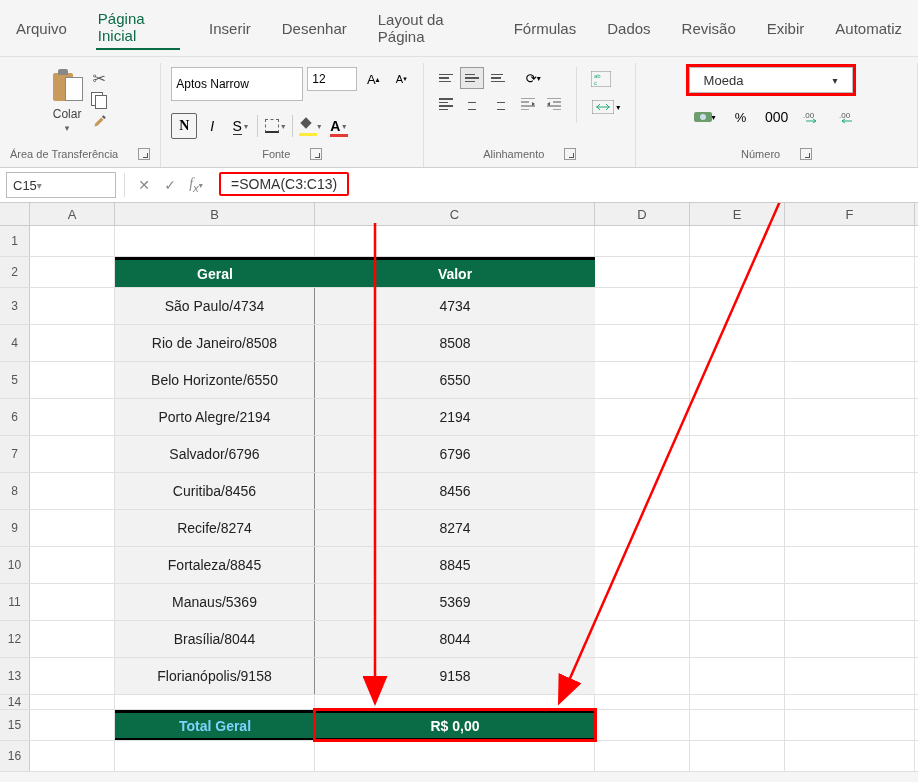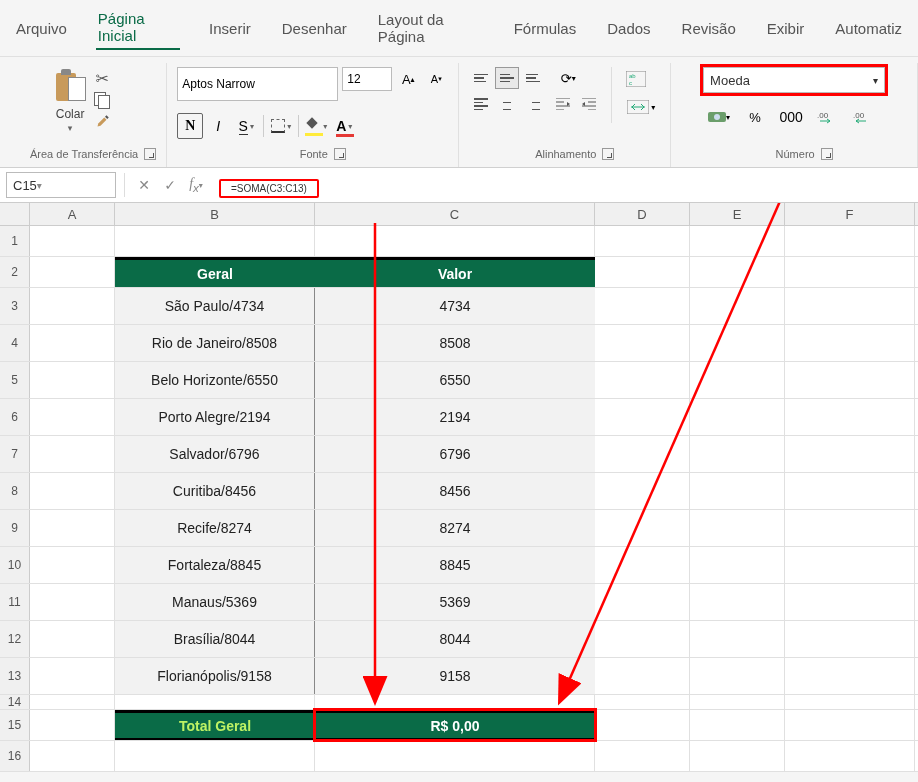--- a/index.html
+++ b/index.html
@@ -7,21 +7,21 @@
   
   
   .menubar { display: flex; align-items: center; gap: 27px; padding: 6px 14px; background: #f5f5f5; border-bottom: 1px solid #e0e0e0; }
   .menubar .menu-item { color: #555; cursor: pointer; font-size: 15px; padding: 4px 2px; }
   .menubar .menu-item.active { color: #0a6b47; border-bottom: 2px solid #0a6b47; font-weight: 500; }
   
   
   .ribbon { display: flex; background: #f5f5f5; border-bottom: 1px solid #d0d0d0; padding: 6px 0 0 0; }
   .ribbon-group { display: flex; flex-direction: column; align-items: center; padding: 4px 10px; border-right: 1px solid #e0e0e0; position: relative; }
   .ribbon-group-content { display: flex; align-items: flex-start; gap: 6px; min-height: 78px; }
-  .ribbon-group-label { font-size: 11px; color: #666; padding: 3px 0; display: flex; align-items: center; gap: 6px; width: 100%; justify-content: center; margin-left: 20px; }
+  .ribbon-group-label { font-size: 11px; color: #666; padding: 3px 0; display: flex; align-items: center; gap: 20px; width: 100%; justify-content: center; }
   .dialog-launcher { width: 12px; height: 12px; border: 1px solid #999; position: relative; cursor: pointer; }
   .dialog-launcher::after { content: ""; position: absolute; right: 1px; bottom: 1px; width: 4px; height: 4px; border-right: 1px solid #555; border-bottom: 1px solid #555; }
   
   
   .paste-block { display: flex; flex-direction: column; align-items: center; gap: 2px; cursor: pointer; }
   .paste-icon { width: 32px; height: 38px; position: relative; }
   .clipboard { position: absolute; left: 2px; top: 6px; width: 20px; height: 28px; background: #c89a5b; border-radius: 2px; }
   .clipboard::before { content: ""; position: absolute; top: -4px; left: 5px; width: 10px; height: 6px; background: #888; border-radius: 2px 2px 0 0; }
   .paste-paper { position: absolute; right: 0; top: 10px; width: 18px; height: 24px; background: #fff; border: 1px solid #888; }
   .paste-label { font-size: 12px; color: #444; }
@@ -31,21 +31,21 @@
   .small-icon { width: 20px; height: 18px; display: flex; align-items: center; justify-content: center; cursor: pointer; font-size: 14px; color: #555; }
   .scissors { font-size: 16px; }
   .copy-icon { position: relative; width: 16px; height: 16px; }
   .copy-icon::before, .copy-icon::after { content: ""; position: absolute; width: 10px; height: 12px; border: 1px solid #666; background: #fff; }
   .copy-icon::before { left: 0; top: 0; }
   .copy-icon::after { left: 4px; top: 3px; }
   .brush-icon svg { width: 18px; height: 18px; }
   
   
   .font-row { display: flex; gap: 4px; margin-bottom: 6px; }
-  .font-select { width: 161px; height: 24px; border: 1px solid #bbb; background: #fff; font-size: 12px; padding: 16px 4px; }
+  .font-select { width: 132px; height: 24px; border: 1px solid #bbb; background: #fff; font-size: 12px; padding: 16px 4px; }
   .size-select { width: 50px; height: 24px; border: 1px solid #bbb; background: #fff; font-size: 12px; padding: 0 4px; }
   .size-btn { width: 24px; height: 24px; border: 1px solid transparent; background: transparent; cursor: pointer; font-size: 13px; display: flex; align-items: center; justify-content: center; position: relative; }
   .btn-row { display: flex; gap: 2px; }
   .fmt-btn { min-width: 26px; height: 26px; border: 1px solid transparent; background: transparent; cursor: pointer; display: flex; align-items: center; justify-content: center; font-size: 14px; position: relative; }
   .fmt-btn.bold-box { border: 1.5px solid #666; border-radius: 2px; font-weight: bold; font-family: serif; }
   .fmt-btn .underline-mark { border-bottom: 1.5px solid #333; }
   .fmt-btn .caret { font-size: 8px; margin-left: 2px; color: #666; }
   .border-icon { width: 14px; height: 14px; border: 1px dashed #666; border-bottom: 2px solid #333; }
   .fill-icon { position: relative; width: 16px; height: 14px; }
   .fill-icon::before { content: ""; position: absolute; top: 0; left: 3px; width: 8px; height: 8px; background: #555; transform: rotate(45deg); }
@@ -56,32 +56,32 @@
   .align-grid { display: flex; flex-direction: column; gap: 4px; }
   .align-row { display: flex; gap: 2px; }
   .align-btn { width: 24px; height: 22px; border: 1px solid transparent; background: transparent; cursor: pointer; display: flex; align-items: center; justify-content: center; }
   .align-btn.selected { border: 1px solid #999; background: #e8e8e8; }
   .align-lines { display: flex; flex-direction: column; gap: 2px; width: 14px; }
   .align-lines span { height: 1.5px; background: #555; }
   .wrap-btn { width: 28px; height: 24px; border: 1px solid transparent; background: transparent; cursor: pointer; display:flex; align-items:center; justify-content:center; }
   .merge-btn { width: 38px; height: 24px; border: 1px solid transparent; background: transparent; cursor: pointer; display:flex; align-items:center; justify-content:center; }
   
   
-  .number-format { width: 182px; height: 26px; border: 1px solid #bbb; background: #fff; display: flex; align-items: center; justify-content: space-between; padding: 0 6px; font-size: 13px; cursor: pointer; }
+  .number-format { width: 164px; height: 26px; border: 1px solid #bbb; background: #fff; display: flex; align-items: center; justify-content: space-between; padding: 0 14px; font-size: 13px; cursor: pointer; }
   .number-format.highlighted { outline: 3px solid #f00; }
   .num-row { display: flex; gap: 4px; margin-top: 6px; }
   .num-btn { width: 32px; height: 24px; border: 1px solid transparent; background: transparent; cursor: pointer; display: flex; align-items: center; justify-content: center; font-size: 13px; }
   
   
   .formula-bar { display: flex; align-items: center; background: #fff; border-bottom: 1px solid #ccc; padding: 4px 6px; gap: 4px; }
   .name-box { width: 110px; height: 26px; border: 1px solid #bbb; display: flex; align-items: center; justify-content: flex-start; padding: 0 6px; font-size: 13px; background: #fff; }
   .fb-sep { width: 1px; height: 24px; background: #ddd; margin: 0 4px; }
   .fb-btn { width: 22px; height: 22px; display: flex; align-items: center; justify-content: center; cursor: pointer; color: #888; font-size: 14px; }
   .fx-label { font-style: italic; font-family: serif; font-size: 14px; }
-  .formula-input { flex: 1; height: 26px; display: flex; align-items: flex-end; padding: 0 8px; font-size: 10px; font-family: Consolas, monospace; color: #333; }
+  .formula-input { flex: 1; height: 26px; display: flex; align-items: flex-start; padding: 0 8px; font-size: 14px; font-family: Consolas, monospace; color: #333; }
   .formula-highlight { border: 2.5px solid #f00; border-radius: 2px; padding: 2px 10px; }
   
   
   .sheet-area { background: #fff; position: relative; }
   .col-headers { display: flex; border-bottom: 1px solid #ccc; background: #f0f0f0; }
   .corner { width: 30px; height: 22px; border-right: 1px solid #ccc; background: #f0f0f0; }
   .col-h { height: 22px; border-right: 1px solid #ccc; display: flex; align-items: center; justify-content: center; font-size: 13px; color: #555; background: #f0f0f0; }
   .col-A { width: 85px; }
   .col-B { width: 200px; }
   .col-C { width: 280px; }
@@ -93,21 +93,21 @@
   .row-h { width: 30px; border-right: 1px solid #ccc; background: #f0f0f0; display: flex; align-items: center; justify-content: center; font-size: 12px; color: #555; }
   .cell { border-right: 1px solid #e0e0e0; display: flex; align-items: center; padding: 0 6px; font-size: 14px; }
   .row.h-36 .row-h, .row.h-36 .cell { height: 36px; }
   .row.h-30 .row-h, .row.h-30 .cell { height: 30px; }
   .row.h-14 .row-h, .row.h-14 .cell { height: 14px; }
   
   
   .tbl-header { background: #0a6b47; color: #fff; font-weight: bold; justify-content: center; border-right: none; border-top: 3px solid #000; }
   .tbl-body { background: #f2f2f2; justify-content: center; border-right: none; color: #222; }
   .tbl-body.col-B { border-right: 1px solid #888; }
-  .tbl-total-label { background: #0a6b47; color: #bef264; font-weight: bold; justify-content: center; border-right: none; border-top: 3px solid #000; border-bottom: 2px solid #000; }
+  .tbl-total-label { background: #0a6b47; color: #7dd3fc; font-weight: bold; justify-content: center; border-right: none; border-top: 3px solid #000; border-bottom: 2px solid #000; }
   .tbl-total-val { background: #0a6b47; color: #fff; font-weight: bold; justify-content: center; border-right: none; border-top: 3px solid #000; border-bottom: 2px solid #000; }
   .total-highlight { outline: 3px solid #f00; outline-offset: -1px; position: relative; z-index: 2; }
   
   
   .arrow-svg { position: absolute; top: 0; left: 0; pointer-events: none; z-index: 10; }
 </style>
 </head>
 <body>
 
 <div class="menubar">

